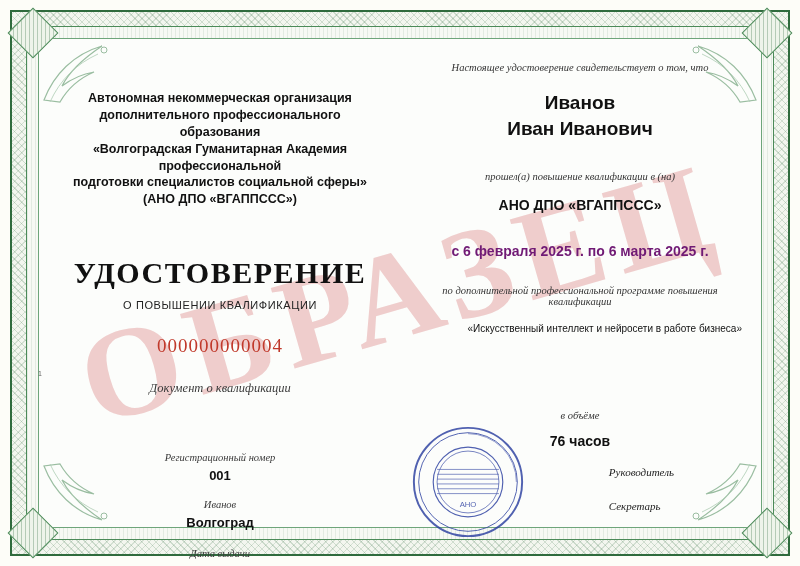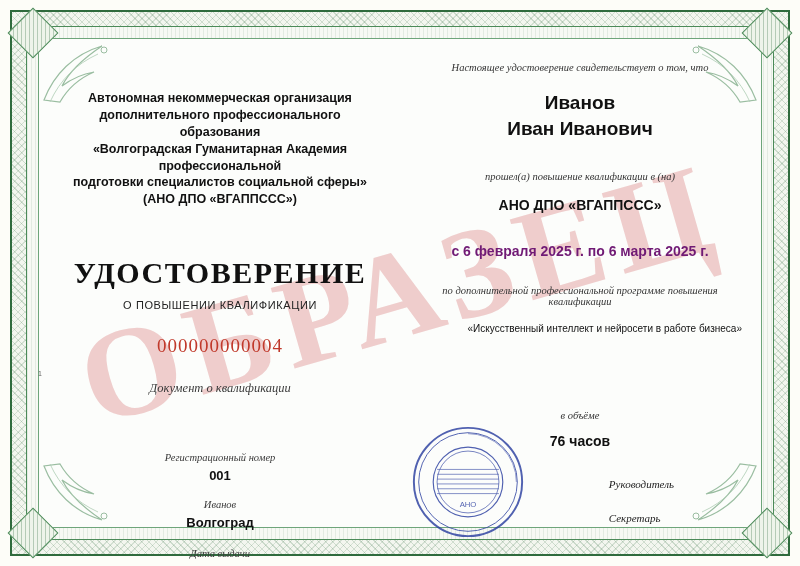--- a/index.html
+++ b/index.html
@@ -195,21 +195,21 @@
   .r-org { margin-top: 15px; }
   .r-period { margin-top: 30px; font-size: 14px; font-weight: bold; color:#701a75; }
   .r-prog-label { margin-top: 26px; }
   .r-prog-value { margin-top: 16px; font-size: 10px; color: #111; text-align: right; }
   .r-volume-label { margin-top: 76px; }
   .r-volume-value { margin-top: 12px; font-size: 14px; font-weight: bold; color: #111; }
 
   .signs {
     position: absolute;
     left: 58%;
-    bottom: 2px;
+    bottom: 14px;
     text-align: left;
   }
   .sign-line {
     font-family: "Liberation Serif", serif;
     font-style: italic;
     font-size: 11px;
     color: #222;
     margin-top: 22px;
   }
 

